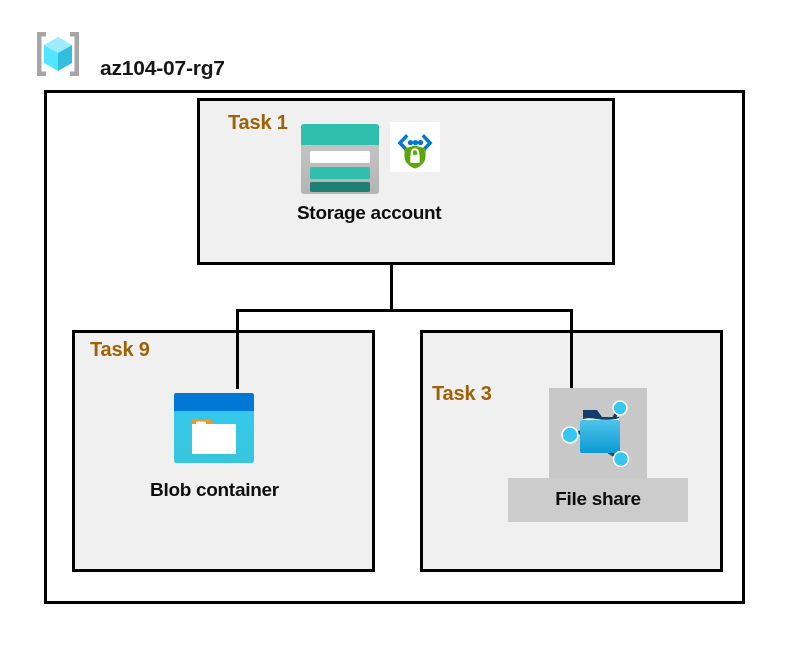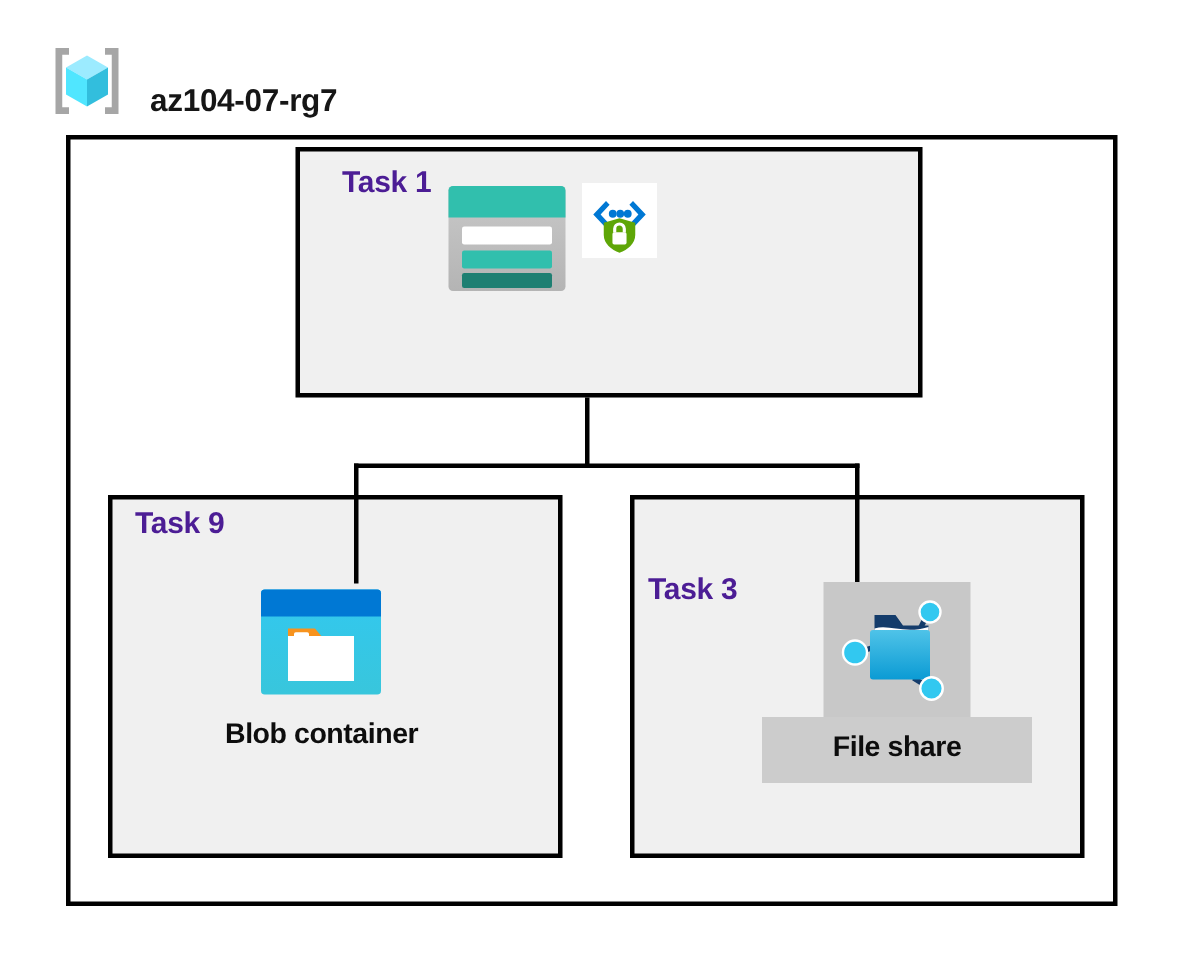--- a/index.html
+++ b/index.html
@@ -63,21 +63,21 @@
     box-sizing: border-box;
   }
   .task-box-1 { left: 197px; top: 98px;  width: 418px; height: 167px; }
   .task-box-2 { left: 72px;  top: 330px; width: 303px; height: 242px; }
   .task-box-3 { left: 420px; top: 330px; width: 303px; height: 242px; }
 
   .task-label {
     position: absolute;
     font-size: 20px;
     font-weight: bold;
-    color: #4c1d95;
+    color: #a16207;
     letter-spacing: -0.2px;
     white-space: nowrap;
     text-align: center;
   }
   .task-label-1 { left: 228px; top: 111px; }
   .task-label-2 { left: 90px;  top: 338px; }
   .task-label-3 { left: 432px; top: 338px; margin-top: 44px; }
 
   
   .conn {
@@ -220,20 +220,21 @@
           <circle cx="30.5" cy="20.5" r="2.6" fill="#0078D4"></circle>
 
           <path d="M25 23.5 L35.5 26.5 V34.5 C35.5 40.5 30.5 44.5 25 46.5 C19.5 44.5 14.5 40.5 14.5 34.5 V26.5 Z" fill="#5EA607"></path>
 
           <path d="M21.8 33 V30.5 a3.2 3.2 0 0 1 6.4 0 V33" fill="none" stroke="#FFFFFF" stroke-width="2.1"></path>
 
           <rect x="20.3" y="32.8" width="9.4" height="8.2" rx="1.2" fill="#FFFFFF"></rect>
         </svg>
       </span>
     </div>
+    <div class="node-label">Storage account</div>
   </div>
 
   <div class="node node-blob">
     <span>
       <svg class="icon-svg" width="84" height="74" viewBox="0 0 84 74" xmlns="http://www.w3.org/2000/svg">
         <defs>
           <linearGradient id="blobBody" x1="0" y1="0" x2="0" y2="1">
             <stop offset="0" stop-color="#32C8F0"></stop>
             <stop offset="1" stop-color="#38C6DC"></stop>
           </linearGradient>

